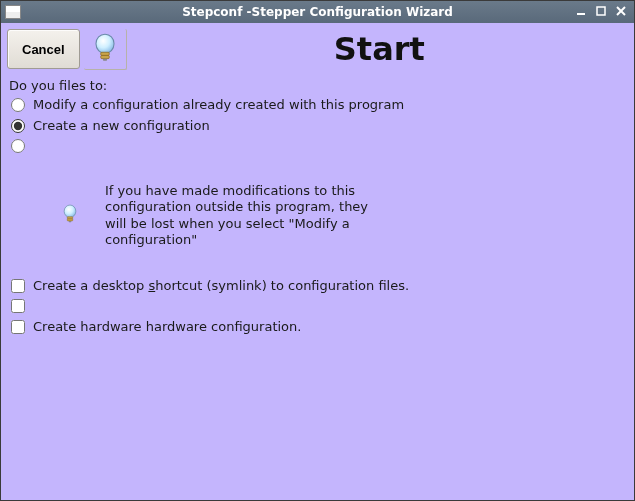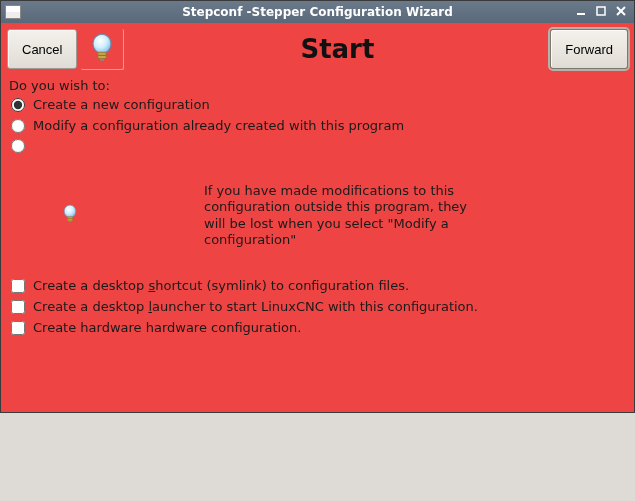--- a/index.html
+++ b/index.html
@@ -8,24 +8,24 @@
     width: 635px;
     height: 501px;
     font-family: "DejaVu Sans", "Liberation Sans", Arial, sans-serif;
     font-size: 13px;
     background: #dedbd6;
     color: #1a1a1a;
     overflow: hidden;
   }
   .window {
     width: 635px;
-    height: 413px;
+    height: 501px;
     display: flex;
     flex-direction: column;
-    background: #ef4444;
+    background: #c4b5fd;
     border: 1px solid #3a3a3a;
     box-sizing: border-box;
   }
   
   .titlebar {
     height: 22px;
     background: linear-gradient(to bottom, #6a7a8a 0%, #59697a 100%);
     display: flex;
     align-items: center;
     color: #ffffff;
@@ -74,32 +74,32 @@
     flex: 1;
   }
   .hdr-btn {
     border: 1px solid #9f9b94;
     background: linear-gradient(to bottom, #f4f1ec 0%, #e0dcd5 100%);
     box-shadow: inset 1px 1px 0 rgba(255,255,255,0.8);
     padding: 0 14px;
     height: 40px;
     display: flex;
     align-items: center;
-    font-weight: normal;
+    font-weight: bold;
     font-size: 13px;
     cursor: default;
     border-radius: 3px;
     box-sizing: border-box;
   }
   .hdr-btn.default {
     box-shadow: 0 0 0 2px #b7b2a9, inset 1px 1px 0 rgba(255,255,255,0.8);
     border: 1px solid #7c7870;
   }
   .start-title {
-    font-size: 26px;
+    font-size: 32px;
     font-weight: bold;
     line-height: 40px;
     padding: 0 8px;
     color: #111;
   }
   .bulb-wrap {
     height: 40px;
     display:flex;
     align-items:center;
     justify-content:center;
@@ -138,21 +138,20 @@
     margin: 0;
     accent-color: #333;
   }
 
   .warning-block {
     display: flex;
     align-items: center;
     gap: 24px;
     margin: 30px 0 30px 50px;
     max-width: 420px;
-    justify-content: space-between;
   }
   .warning-text {
     flex: 1;
     font-size: 13px;
     line-height: 1.25;
     max-width: 275px;
   }
 
   .checkbox-group {
     margin-top: 6px;
@@ -204,35 +203,32 @@
           <ellipse cx="16" cy="12" rx="8.5" ry="9" fill="url(#bulbg)" stroke="#6a8aa8" stroke-width="1"></ellipse>
           <rect x="12" y="20" width="8" height="3" rx="1" fill="#c9a44a" stroke="#8a6a20" stroke-width="0.7"></rect>
           <rect x="12" y="23" width="8" height="3" rx="1" fill="#c9a44a" stroke="#8a6a20" stroke-width="0.7"></rect>
           <rect x="14" y="26" width="4" height="2" rx="1" fill="#888"></rect>
         </svg>
       </span>
     </div>
     <div class="spacer"></div>
     <div class="start-title">Start</div>
     <div class="spacer"></div>
-    <button class="hdr-btn default">
-      <span>Forward</span>
-    </button>
   </div>
 
   <div class="content">
-    <div class="prompt">Do you wish to:</div>
-
+    <div class="prompt">Do you files to:</div>
+
+    <div class="radio-row">
+      <input type="radio" name="mode" style="">
+      <label>Modify a configuration already created with this program</label>
+    </div>
     <div class="radio-row">
       <input type="radio" name="mode" checked="" style="">
       <label>Create a new configuration</label>
-    </div>
-    <div class="radio-row">
-      <input type="radio" name="mode" style="">
-      <label>Modify a configuration already created with this program</label>
     </div>
     <div class="radio-row">
       <input type="radio" name="mode" style="">
     </div>
 
     <div class="warning-block">
       <span>
         <svg width="22" height="22" viewBox="0 0 32 32">
           <defs>
             <radialGradient id="bulbg2" cx="40%" cy="35%" r="65%">
@@ -250,21 +246,20 @@
       <div class="warning-text">If you have made modifications to this configuration outside this program, they will be lost when you select "Modify a configuration"</div>
     </div>
 
     <div class="checkbox-group">
       <div class="check-row">
         <input type="checkbox" style="">
         <label><span>Create a desktop </span><span class="mnemonic">s</span><span>hortcut (symlink) to configuration files.</span></label>
       </div>
       <div class="check-row">
         <input type="checkbox" style="">
-        <label><span>Create a desktop </span><span class="mnemonic">l</span><span>auncher to start LinuxCNC with this configuration.</span></label>
       </div>
       <div class="check-row">
         <input type="checkbox" style="">
         <label>Create hardware hardware configuration.</label>
       </div>
     </div>
   </div>
 </div>
 
 </body></html>

